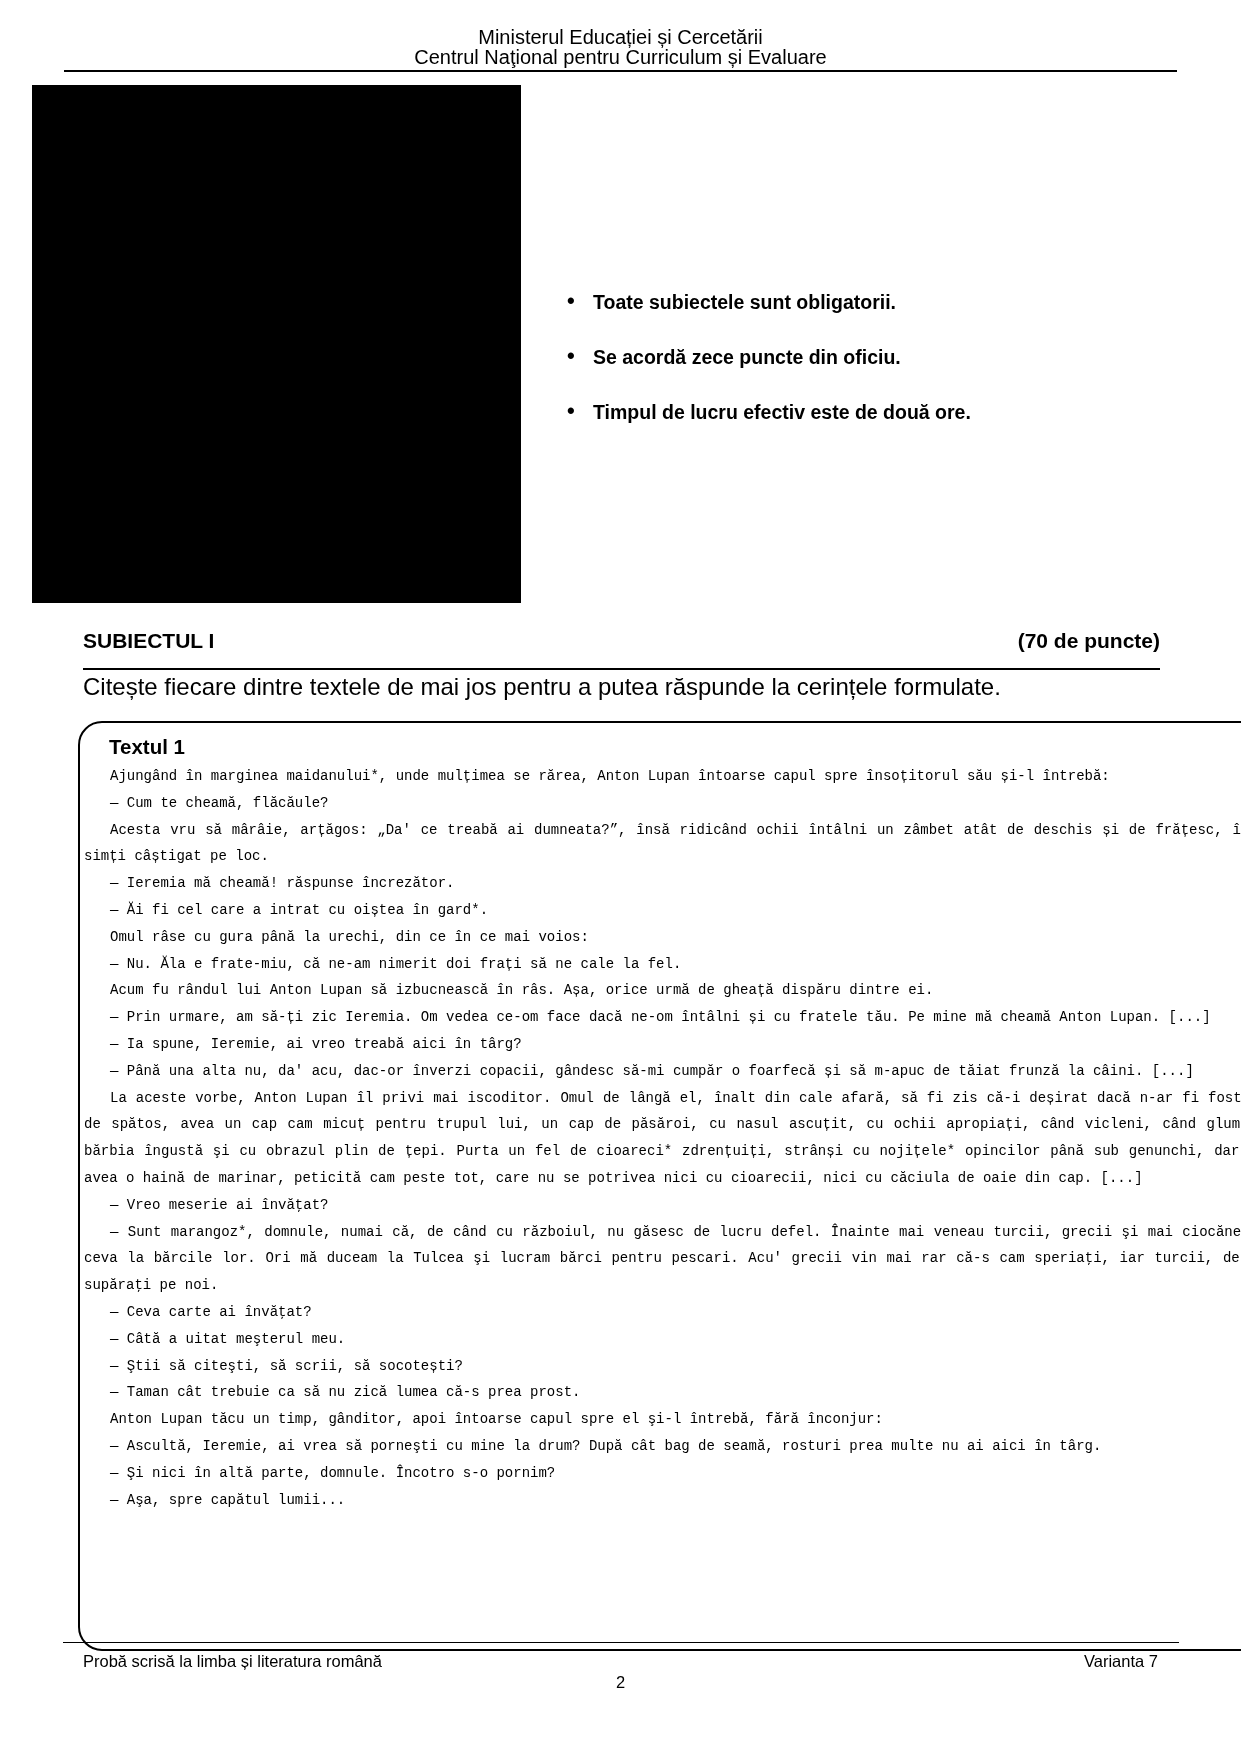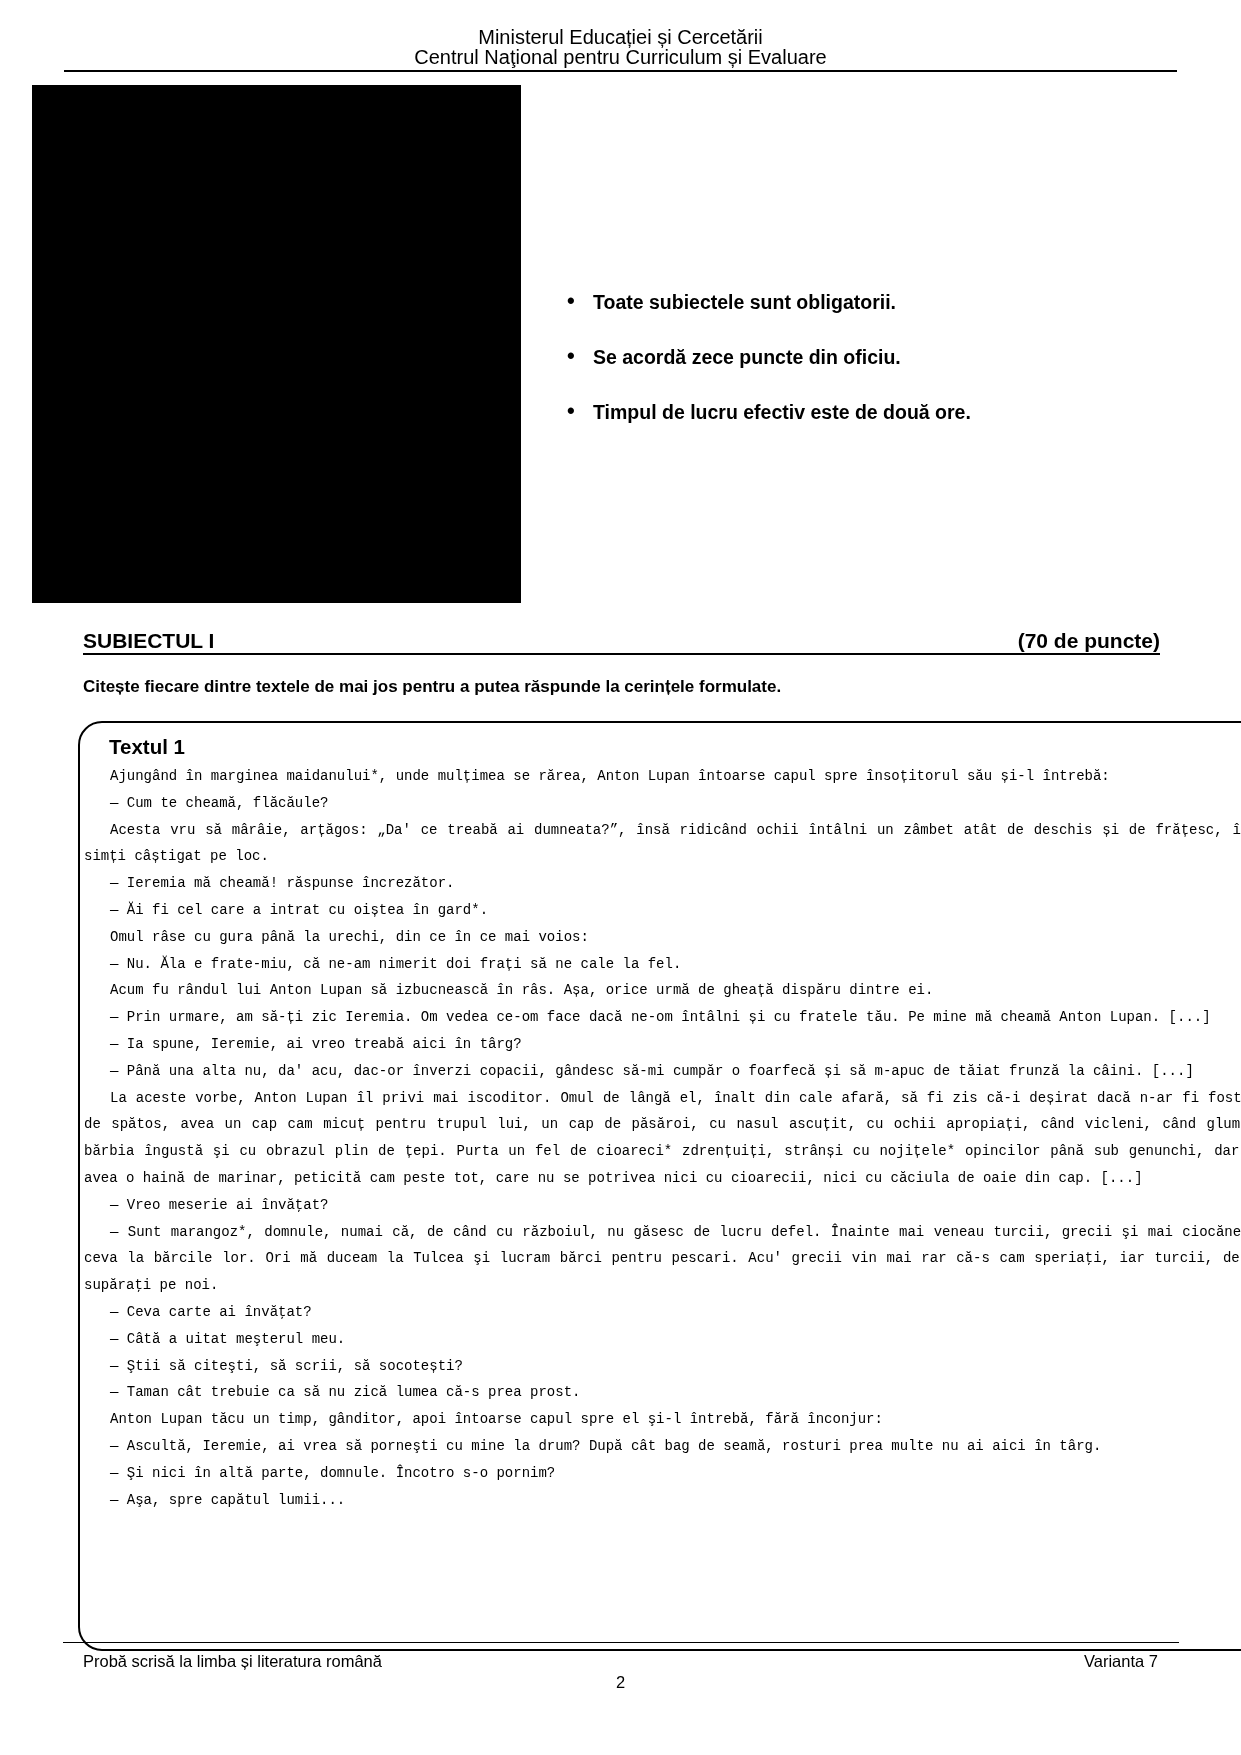--- a/index.html
+++ b/index.html
@@ -53,29 +53,29 @@
   }
   .subject-row {
     position: absolute;
     left: 83px; top: 629px;
     width: 1077px;
     display: flex;
     justify-content: space-between;
     font-weight: bold;
     font-size: 21px;
     line-height: 24px;
-    padding-bottom: 0;
+    padding-bottom: 15px;
     border-bottom: 2.5px solid #000;
   }
   .instruction {
     position: absolute;
     left: 83px; top: 675px;
     width: 1090px;
-    font-weight: bold;
-    font-size: 17px;
+    font-weight: normal;
+    font-size: 24px;
     line-height: 24px;
   }
   .passage-box {
     position: absolute;
     left: 78px; top: 721px;
     width: 1231px; height: 930px;
     border: 2px solid #000;
     border-radius: 24px;
     padding: 10px 6px 12px 4px;
     overflow: hidden;

